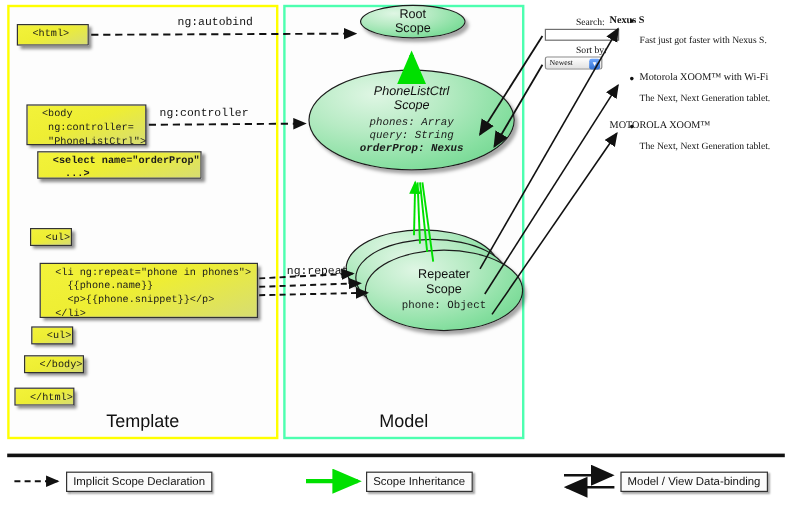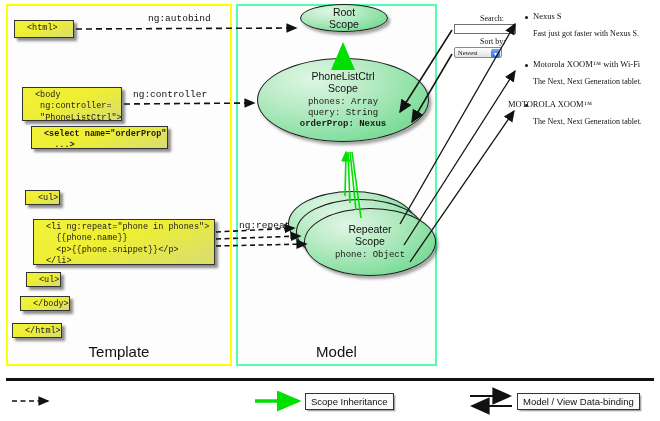--- a/index.html
+++ b/index.html
@@ -95,21 +95,21 @@
 
   <div class="codebox" style="left:20px;top:296px;width:50px;height:15px;">&lt;/body&gt;</div>
 
   <div class="codebox" style="left:12px;top:323px;width:50px;height:15px;">&lt;/html&gt;</div>
 
   <div class="ellipse" style="left:300px;top:4px;width:88px;height:28px;">
     <div class="ell-title" style="white-space: pre;">Root
 Scope</div>
   </div>
 
-  <div class="ellipse" style="left:257px;top:58px;width:172px;height:84px;">
+  <div class="ellipse" style="left:257px;top:58px;width:172px;height:84px;font-style:italic;">
     <div class="ell-title" style="white-space: pre;">PhoneListCtrl
 Scope</div>
     <div class="ell-props">phones: Array
 query: String</div>
     <div class="ell-props" style="font-weight:bold;margin-top:0;">orderProp: Nexus</div>
   </div>
 
   <div class="ellipse" style="left:288px;top:191px;width:128px;height:65px;"></div>
   <div class="ellipse" style="left:296px;top:199px;width:128px;height:65px;"></div>
   <div class="ellipse" style="left:304px;top:208px;width:132px;height:68px;">
@@ -121,36 +121,37 @@
   <div class="v-label" style="left:454px;top:14px;">Search:</div>
   <input class="v-input" style="left: 454px; top: 24px; width: 62px;" type="text" value="">
 
   <div class="v-label" style="left:454px;top:37px;">Sort by:</div>
   <div class="v-select" style="left:454px;top:47px;width:48px;">
     <span>Newest</span>
     <span class="sel-btn">▾</span>
   </div>
 
   <div class="bullet" style="left:525px;top:16px;"></div>
-  <div class="phone-item phone-name" style="left:533px;top:11px;">Nexus S</div>
+  <div class="phone-item phone-name" style="left:508px;top:11px;font-weight:bold;">Nexus S</div>
   <div class="phone-item phone-snip" style="left:533px;top:29px;">Fast just got faster with Nexus S.</div>
 
   <div class="bullet" style="left:525px;top:64px;"></div>
   <div class="phone-item phone-name" style="left:533px;top:59px;">Motorola XOOM™ with Wi-Fi</div>
   <div class="phone-item phone-snip" style="left:533px;top:77px;">The Next, Next Generation tablet.</div>
 
   <div class="bullet" style="left:525px;top:104px;"></div>
   <div class="phone-item phone-name" style="left:508px;top:99px;">MOTOROLA XOOM™</div>
   <div class="phone-item phone-snip" style="left:533px;top:117px;">The Next, Next Generation tablet.</div>
 
   <div class="conn-label" style="left:148px;top:13px;">ng:autobind</div>
   <div class="conn-label" style="left:133px;top:89px;">ng:controller</div>
   <div class="conn-label" style="left:239px;top:220px;">ng:repeat</div>
 
   <div id="legend-rule"></div>
+  <div class="legbox" style="left:55px;top:393px;">Implicit Scope Declaration</div>
   <div class="legbox" style="left:305px;top:393px;">Scope Inheritance</div>
   <div class="legbox" style="left:517px;top:393px;">Model / View Data-binding</div>
 
   <svg class="overlay">
     <defs>
       <marker id="arrowK" markerWidth="7" markerHeight="7" refX="6" refY="3" orient="auto">
         <path d="M0,0 L7,3 L0,6 z" fill="#111"></path>
       </marker>
       <marker id="arrowKbig" markerWidth="9" markerHeight="9" refX="8" refY="4" orient="auto">
         <path d="M0,0 L9,4 L0,8 z" fill="#111"></path>

